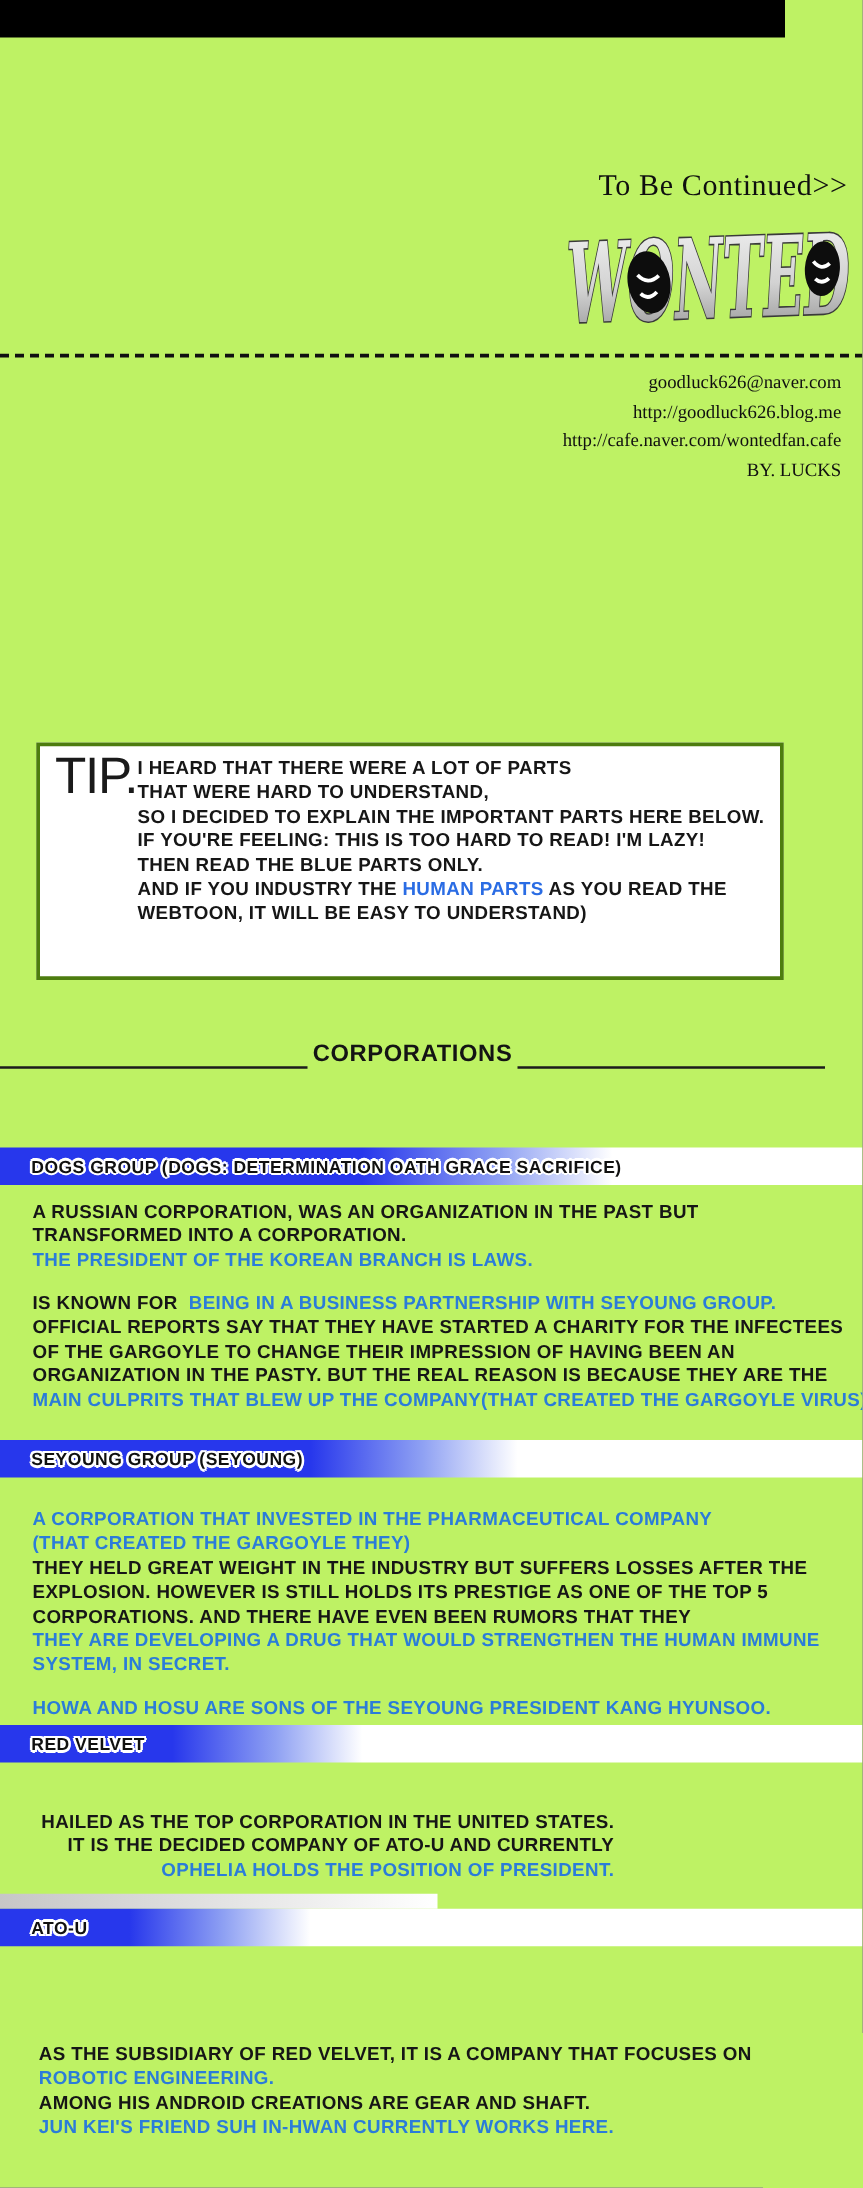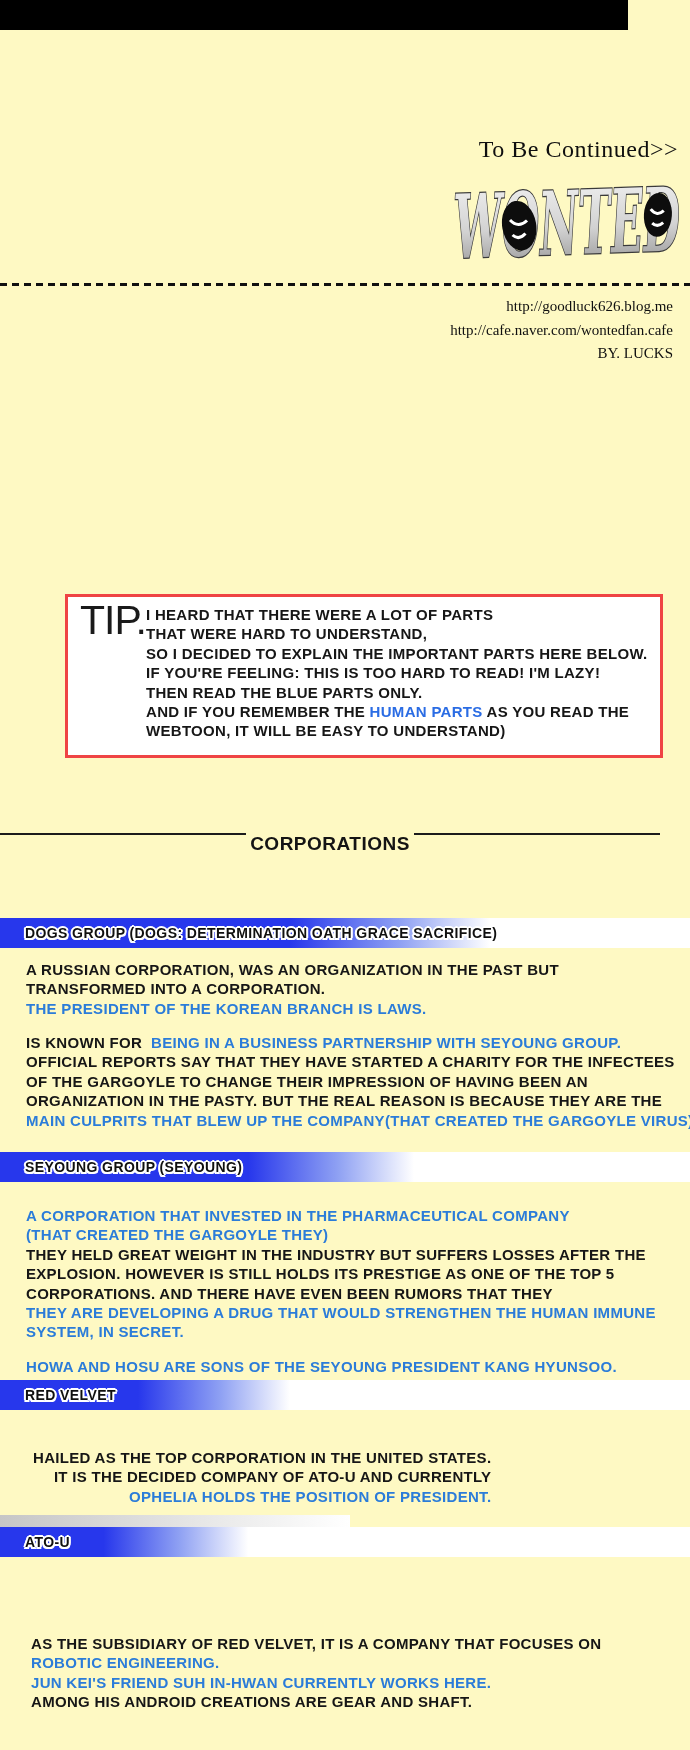--- a/index.html
+++ b/index.html
@@ -1,39 +1,39 @@
 <!DOCTYPE html>
 <html style="--barblue: #2737ec; --barfade: #8fa1f3; --blue: #2b7cd9; --tipblue: #2a6ce4; --ink: #161616;"><head>
 <meta charset="utf-8">
 <style>
   html,body{margin:0;padding:0;background:#888;}
-  .page{position:relative;width:690px;height:1750px;background:#fef9c3;overflow:hidden;
+  .page{position:relative;width:690px;height:1750px;background:#bef264;overflow:hidden;
         font-family:"Liberation Sans",sans-serif;margin:0 auto;}
   
   .topbar{position:absolute;left:0;top:0;width:628px;height:30px;background:#000;}
   .continued{position:absolute;top:136px;right:12px;font-family:"Liberation Serif",serif;
              font-size:24px;color:#0f0f0f;letter-spacing:.5px;}
   .logo-wrap{position:absolute;left:452px;top:160px;width:234px;height:118px;transform:rotate(-2deg);}
   .dashline{position:absolute;left:0;top:283px;width:690px;height:3px;
             background:repeating-linear-gradient(90deg,#101010 0 7px,transparent 7px 12px);}
   .credits{position:absolute;top:295px;right:17px;text-align:right;
            font-family:"Liberation Serif",serif;font-size:15px;line-height:23.5px;color:#101010;}
   
   .comic{font-weight:700;letter-spacing:.3px;color:var(--ink,#161616);font-size:15px;line-height:19.4px;}
   .tl{white-space:pre;}
   .blue{color:var(--blue,#2b7cd9);}
   
-  .tipbox{position:absolute;left:29px;top:594px;width:598px;height:164px;border:3px solid #ef4444;
-          box-sizing:border-box;background:#fff;margin-left:36px;}
+  .tipbox{position:absolute;left:29px;top:594px;width:598px;height:190px;border:3px solid #4d7c0f;
+          box-sizing:border-box;background:#fff;}
   .tiplabel{position:absolute;left:12px;top:0px;font-size:41px;font-weight:400;color:#1a1a1a;
             font-family:"Liberation Sans",sans-serif;letter-spacing:-1px;}
   .tiplines{position:absolute;left:78px;top:8px;width:505px;}
   .tiplines .blue{color:var(--tipblue,#2a6ce4);}
   
-  .divider{position:absolute;left:0;top:833px;width:660px;display:flex;align-items:flex-start;gap:4px;}
+  .divider{position:absolute;left:0;top:833px;width:660px;display:flex;align-items:flex-end;gap:4px;}
   .divider .rule{flex:1;height:2px;background:#1c1c1c;}
   .divider .dlabel{font-size:19px;font-weight:700;letter-spacing:.5px;color:#141414;white-space:nowrap;}
   
   .bar{position:absolute;left:0;width:690px;height:30px;display:flex;align-items:center;
        padding-left:25px;box-sizing:border-box;}
   .bar-dogs{top:918px;background:linear-gradient(90deg,var(--barblue,#2737ec) 0%,var(--barblue,#2737ec) 42%,var(--barfade,#8fa1f3) 58%,#fff 71%,#fff 100%);}
   .bar-sey {top:1152px;background:linear-gradient(90deg,var(--barblue,#2737ec) 0%,var(--barblue,#2737ec) 36%,var(--barfade,#8fa1f3) 49%,#fff 60%,#fff 100%);}
   .bar-red {top:1380px;background:linear-gradient(90deg,var(--barblue,#2737ec) 0%,var(--barblue,#2737ec) 20%,var(--barfade,#8fa1f3) 32%,#fff 42%,#fff 100%);}
   .bar-ato {top:1527px;background:linear-gradient(90deg,var(--barblue,#2737ec) 0%,var(--barblue,#2737ec) 15%,var(--barfade,#8fa1f3) 26%,#fff 36%,#fff 100%);}
   .bar-title{font-size:14px;font-weight:700;letter-spacing:.4px;color:#101010;white-space:nowrap;
@@ -67,34 +67,35 @@
       <path d="M60 73 q6 6 13 -1" stroke="#fff" stroke-width="3" fill="none"></path>
       <ellipse cx="206" cy="58" rx="14" ry="22" transform="rotate(6 206 58)" fill="#0d0d0d"></ellipse>
       <path d="M199 52 q6 8 13 2" stroke="#fff" stroke-width="3" fill="none"></path>
       <path d="M200 66 q5 5 11 0" stroke="#fff" stroke-width="3" fill="none"></path>
     </svg>
   </div>
 
   <div class="dashline"></div>
 
   <div class="credits">
+      <div class="credit-line">goodluck626@naver.com</div>
       <div class="credit-line">http://goodluck626.blog.me</div>
       <div class="credit-line">http://cafe.naver.com/wontedfan.cafe</div>
       <div class="credit-line">BY. LUCKS</div>
     </div>
 
   <div class="tipbox">
     <div class="tiplabel">TIP.</div>
     <div class="tiplines comic tip">
         <div class="tl"><span>I HEARD THAT THERE WERE A LOT OF PARTS</span></div>
         <div class="tl"><span>THAT WERE HARD TO UNDERSTAND,</span></div>
         <div class="tl"><span>SO I DECIDED TO EXPLAIN THE IMPORTANT PARTS HERE BELOW.</span></div>
         <div class="tl"><span>IF YOU'RE FEELING: THIS IS TOO HARD TO READ! I'M LAZY!</span></div>
         <div class="tl"><span>THEN READ THE BLUE PARTS ONLY.</span></div>
-        <div class="tl"><span>AND IF YOU REMEMBER THE </span><span class="blue">HUMAN PARTS</span><span> AS YOU READ THE</span></div>
+        <div class="tl"><span>AND IF YOU INDUSTRY THE </span><span class="blue">HUMAN PARTS</span><span> AS YOU READ THE</span></div>
         <div class="tl"><span>WEBTOON, IT WILL BE EASY TO UNDERSTAND)</span></div>
       </div>
   </div>
 
   <div class="divider">
     <span class="rule"></span>
     <span class="dlabel">CORPORATIONS</span>
     <span class="rule"></span>
   </div>
 
@@ -139,17 +140,17 @@
       <div class="tl"><span class="blue">OPHELIA HOLDS THE POSITION OF PRESIDENT.</span></div>
     </div>
 
   <div class="graystrip"></div>
   <div class="bar bar-ato">
     <span class="bar-title">ATO-U</span>
   </div>
   <div class="para comic" style="left:31px;top:1610px;margin-top:24px;">
       <div class="tl"><span>AS THE SUBSIDIARY OF RED VELVET, IT IS A COMPANY THAT FOCUSES ON</span></div>
       <div class="tl"><span class="blue">ROBOTIC ENGINEERING.</span></div>
+      <div class="tl"><span>AMONG HIS ANDROID CREATIONS ARE GEAR AND SHAFT.</span></div>
       <div class="tl"><span class="blue">JUN KEI'S FRIEND SUH IN-HWAN CURRENTLY WORKS HERE.</span></div>
-      <div class="tl"><span>AMONG HIS ANDROID CREATIONS ARE GEAR AND SHAFT.</span></div>
     </div>
 
 </div>
 
 </body></html>

